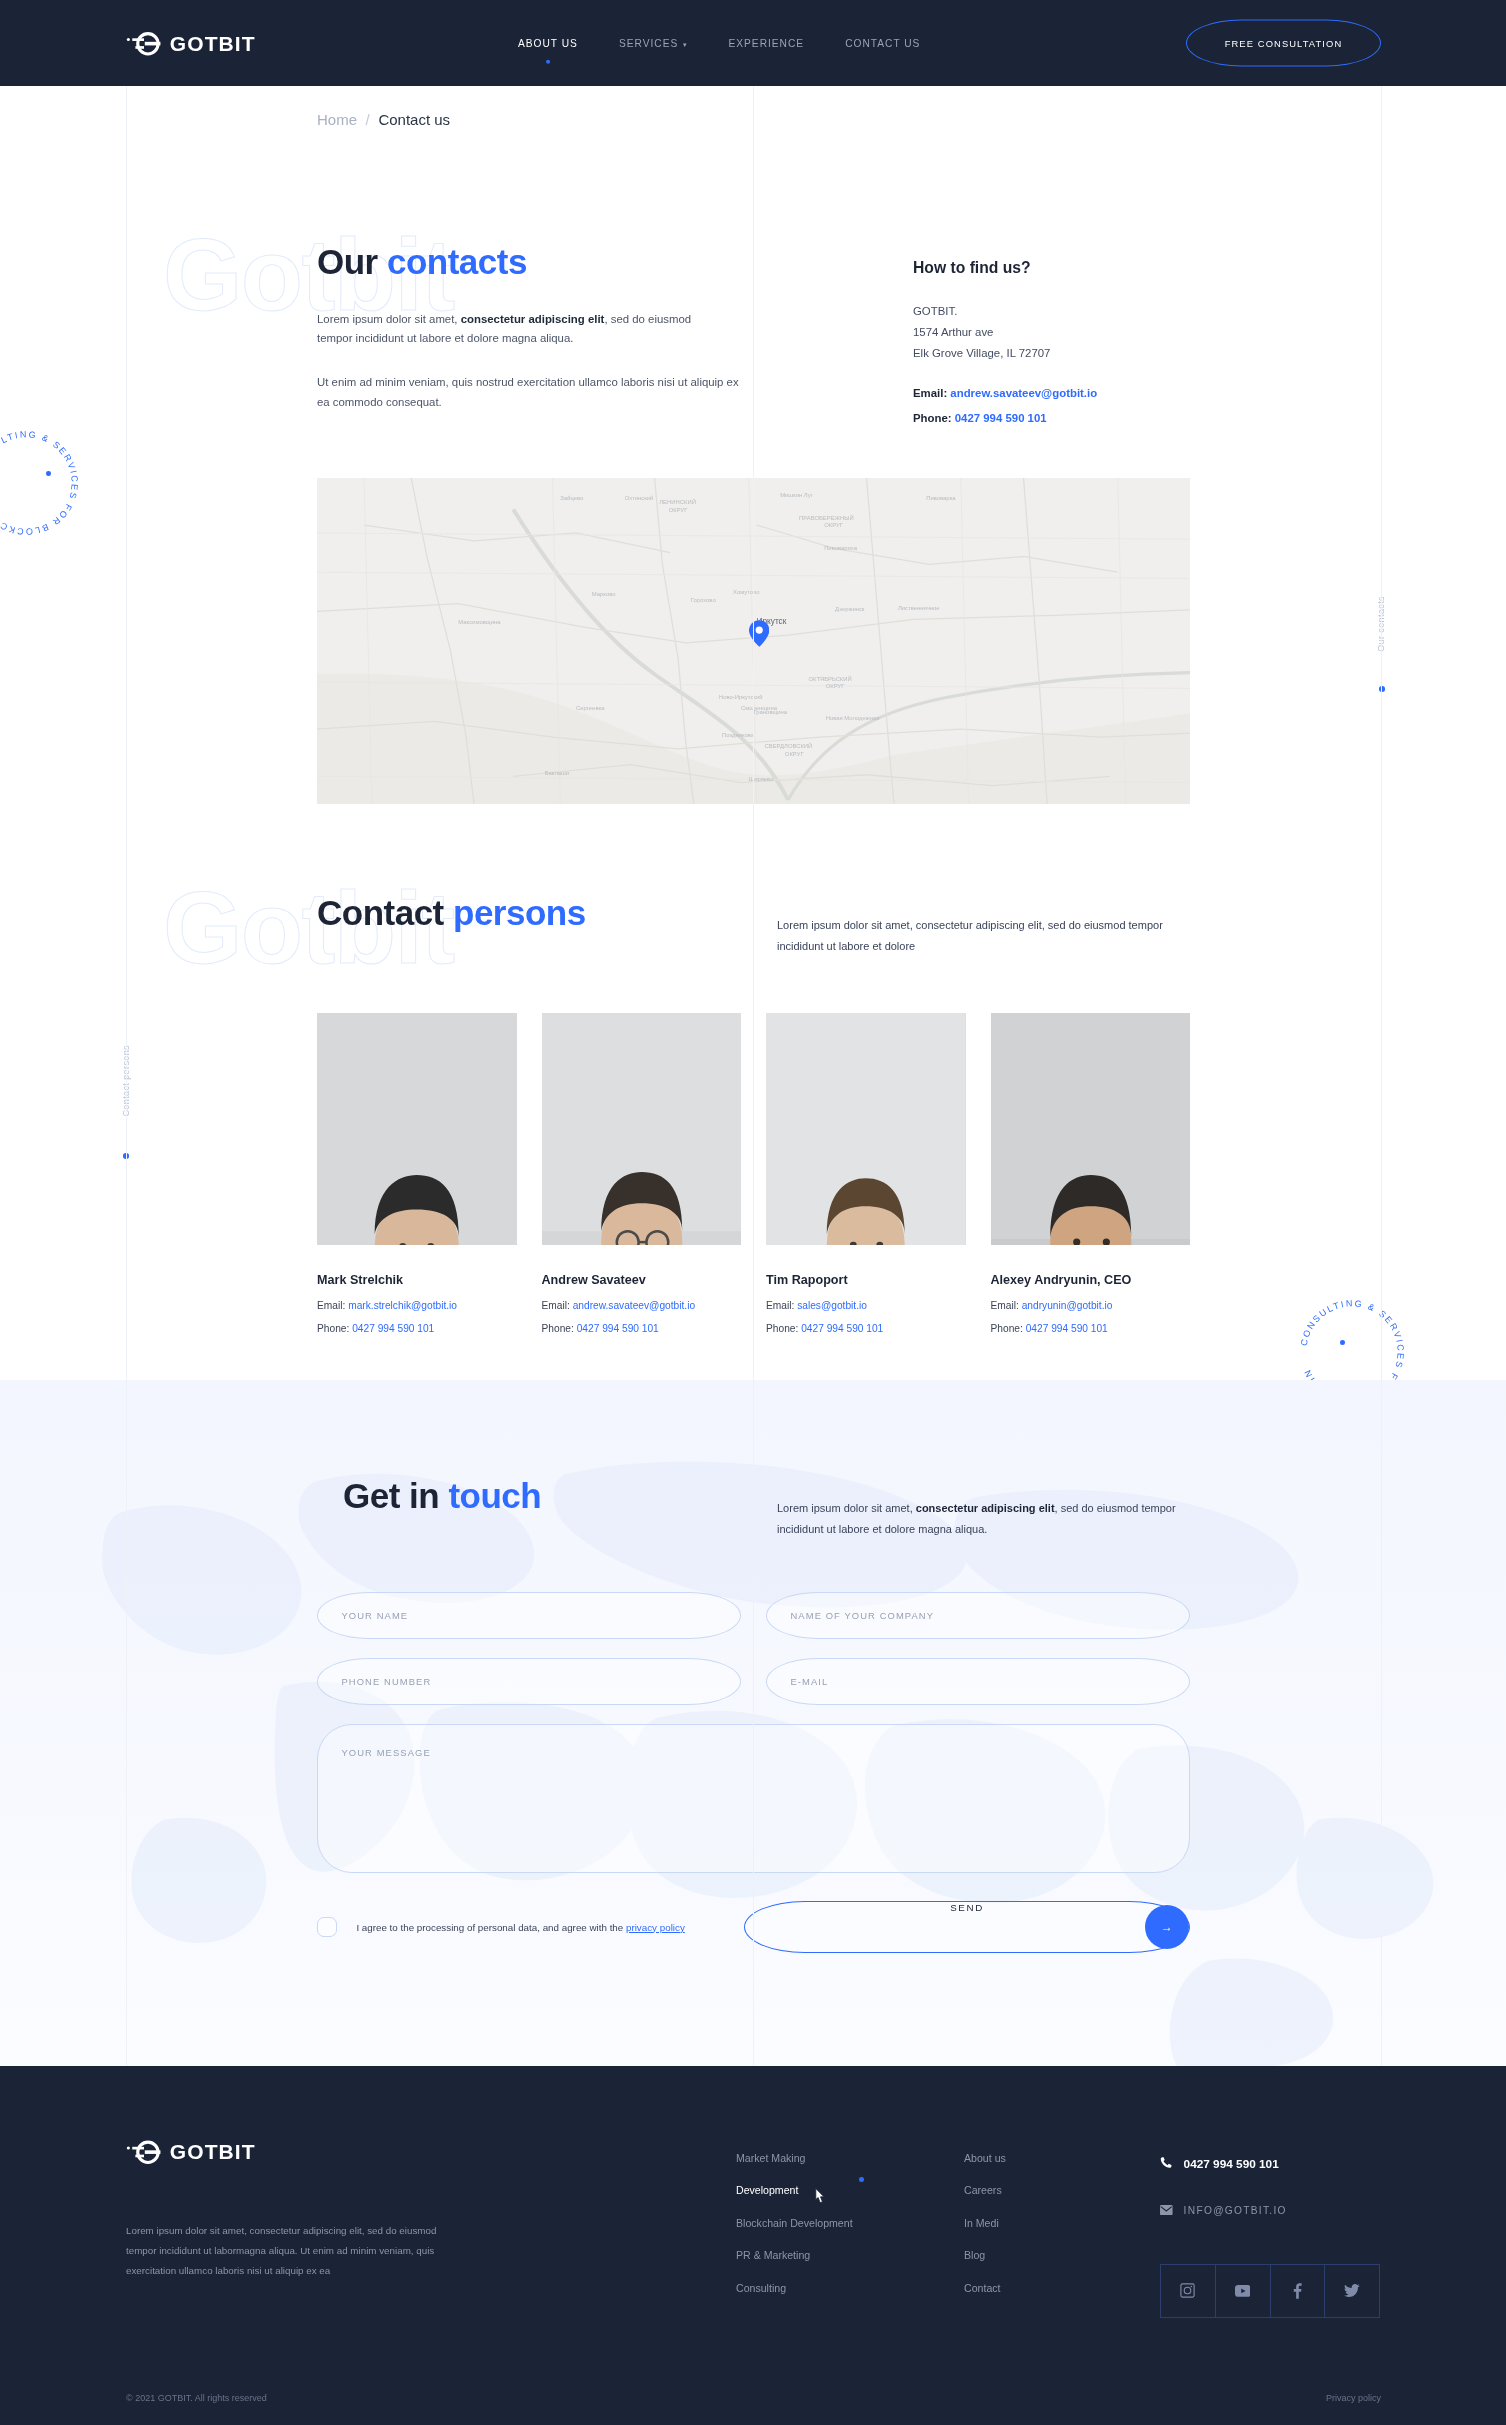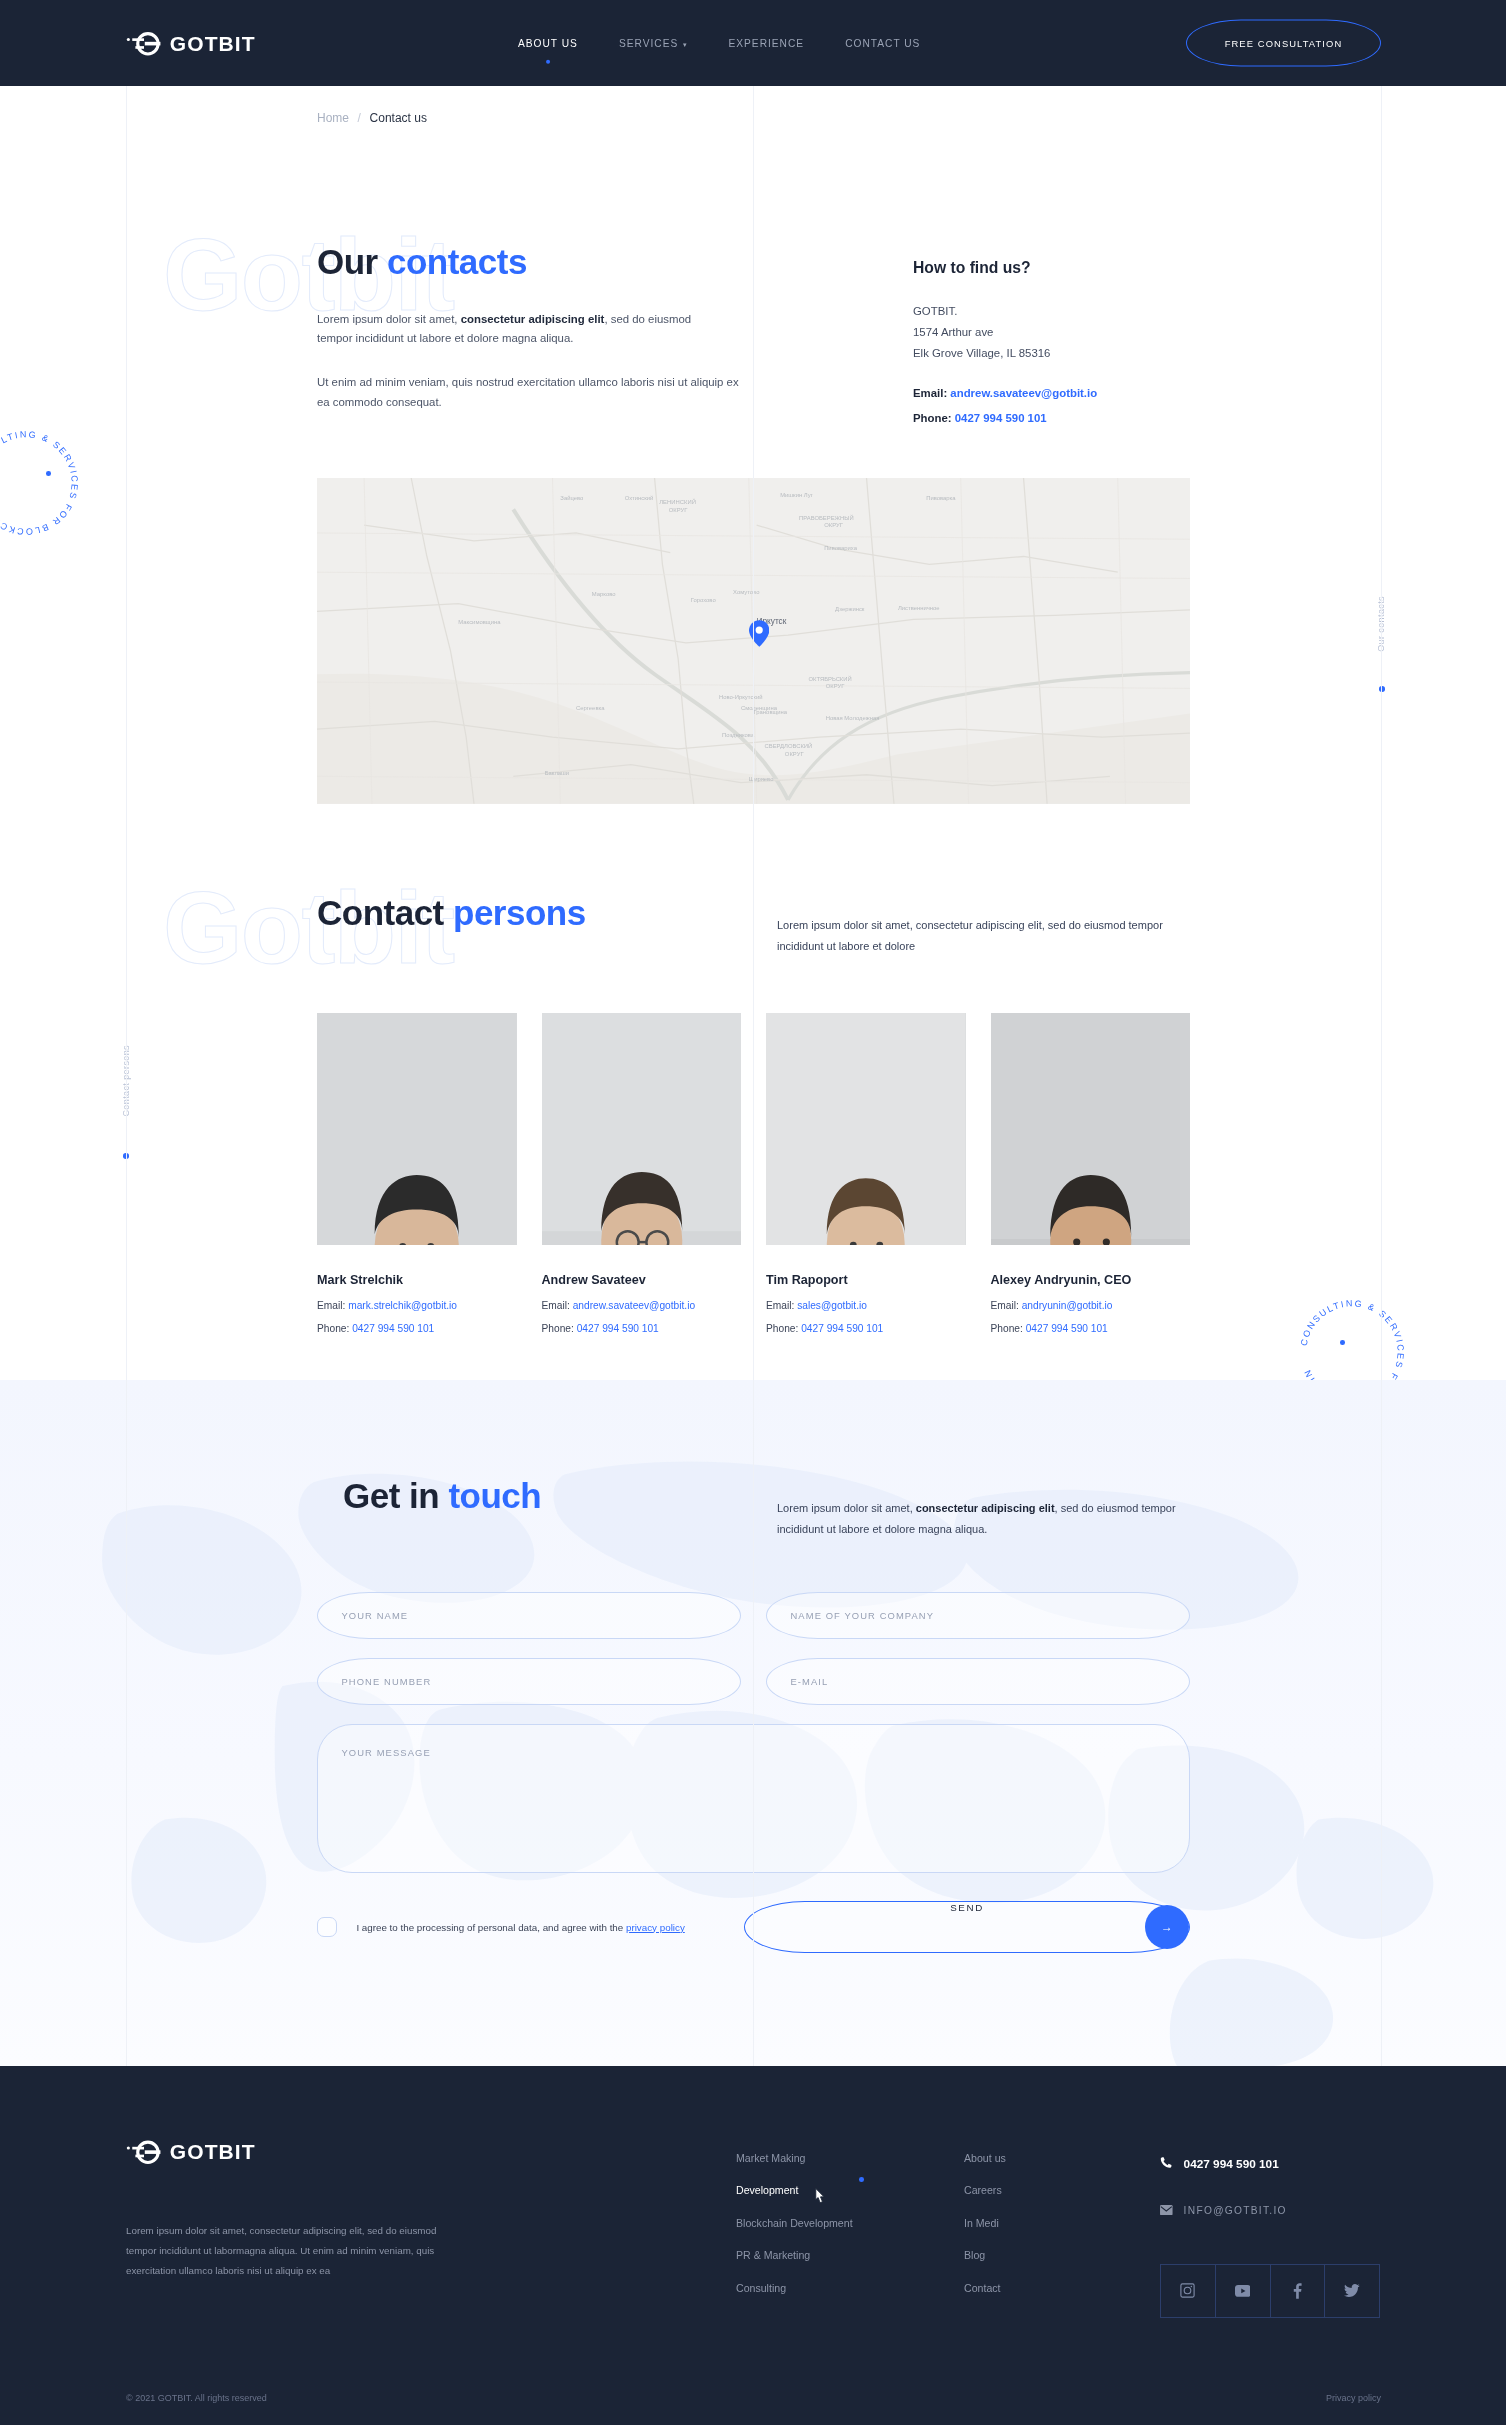--- a/index.html
+++ b/index.html
@@ -34,21 +34,21 @@
     width:195px; height:47px; border:1.2px solid #2f6bff; border-radius:55px/23.5px;
     color:#fff; font-size:9.4px; letter-spacing:1.1px; display:flex; align-items:center;
     justify-content:center; cursor:pointer; background:transparent;
   }
 
   
   .vline { position:absolute; width:0.8px; background:#eef1f7; z-index:1; }
 
   
   .sec1 { position:absolute; top:86px; left:0; width:1507px; height:1295px; background:#fff; }
-  .breadcrumb { position:absolute; left:317px; top:25px; font-size:12px; color:#1c2436; display:flex; gap:8.6px; }
+  .breadcrumb { position:absolute; left:317px; top:25px; font-size:15px; color:#1c2436; display:flex; gap:8.6px; }
   .bc-home { color:#a9b1c1; cursor:pointer; }
   .bc-sep { color:#c3c9d6; }
   .bc-cur { color:#2b3445; }
 
   .watermark {
     position:absolute; font-size:102px; font-weight:700; letter-spacing:-1.6px;
     color:transparent; -webkit-text-stroke:1px #e3ebfb; pointer-events:none;
     user-select:none; z-index:0; line-height:1;
   }
 
@@ -215,21 +215,21 @@
         <span>Lorem ipsum dolor sit amet, </span><b>consectetur adipiscing elit</b><span>, sed do eiusmod tempor incididunt ut labore et dolore magna aliqua.</span>
       </p>
       <p class="body-p" style="margin-top:23.5px; width:430px;">Ut enim ad minim veniam, quis nostrud exercitation ullamco laboris nisi ut aliquip ex ea commodo consequat.</p>
     </div>
 
     <div class="blk-right">
       <div class="h4">How to find us?</div>
       <div class="addr">
         <div>GOTBIT.</div>
         <div>1574 Arthur ave</div>
-        <div>Elk Grove Village, IL 85316</div>
+        <div>Elk Grove Village, IL 72707</div>
       </div>
       <div class="contact-line" style="margin-top:23.5px;">
         <span>Email:</span>
         <a href="#">andrew.savateev@gotbit.io</a>
       </div>
       <div class="contact-line">
         <span>Phone:</span>
         <a href="#">0427 994 590 101</a>
       </div>
     </div>

